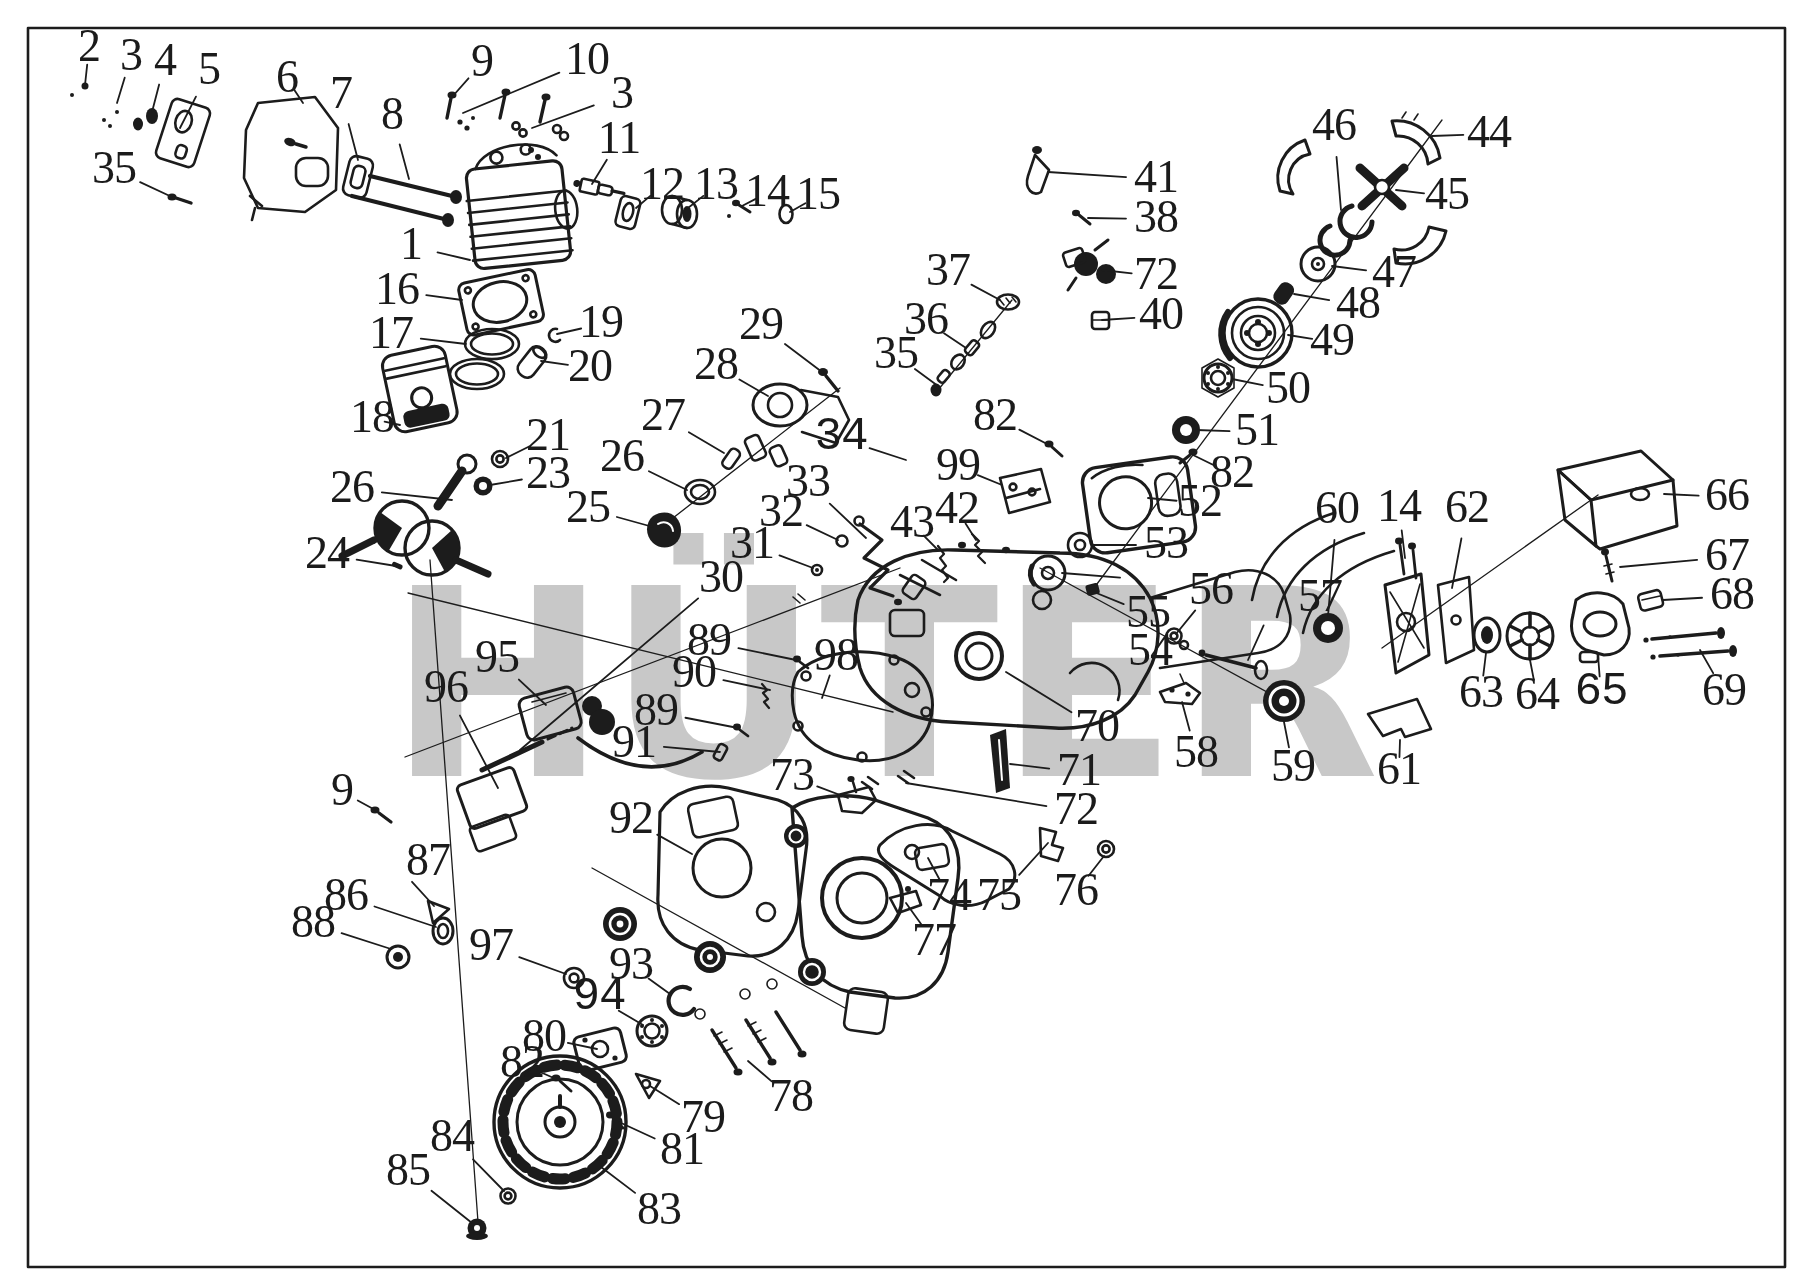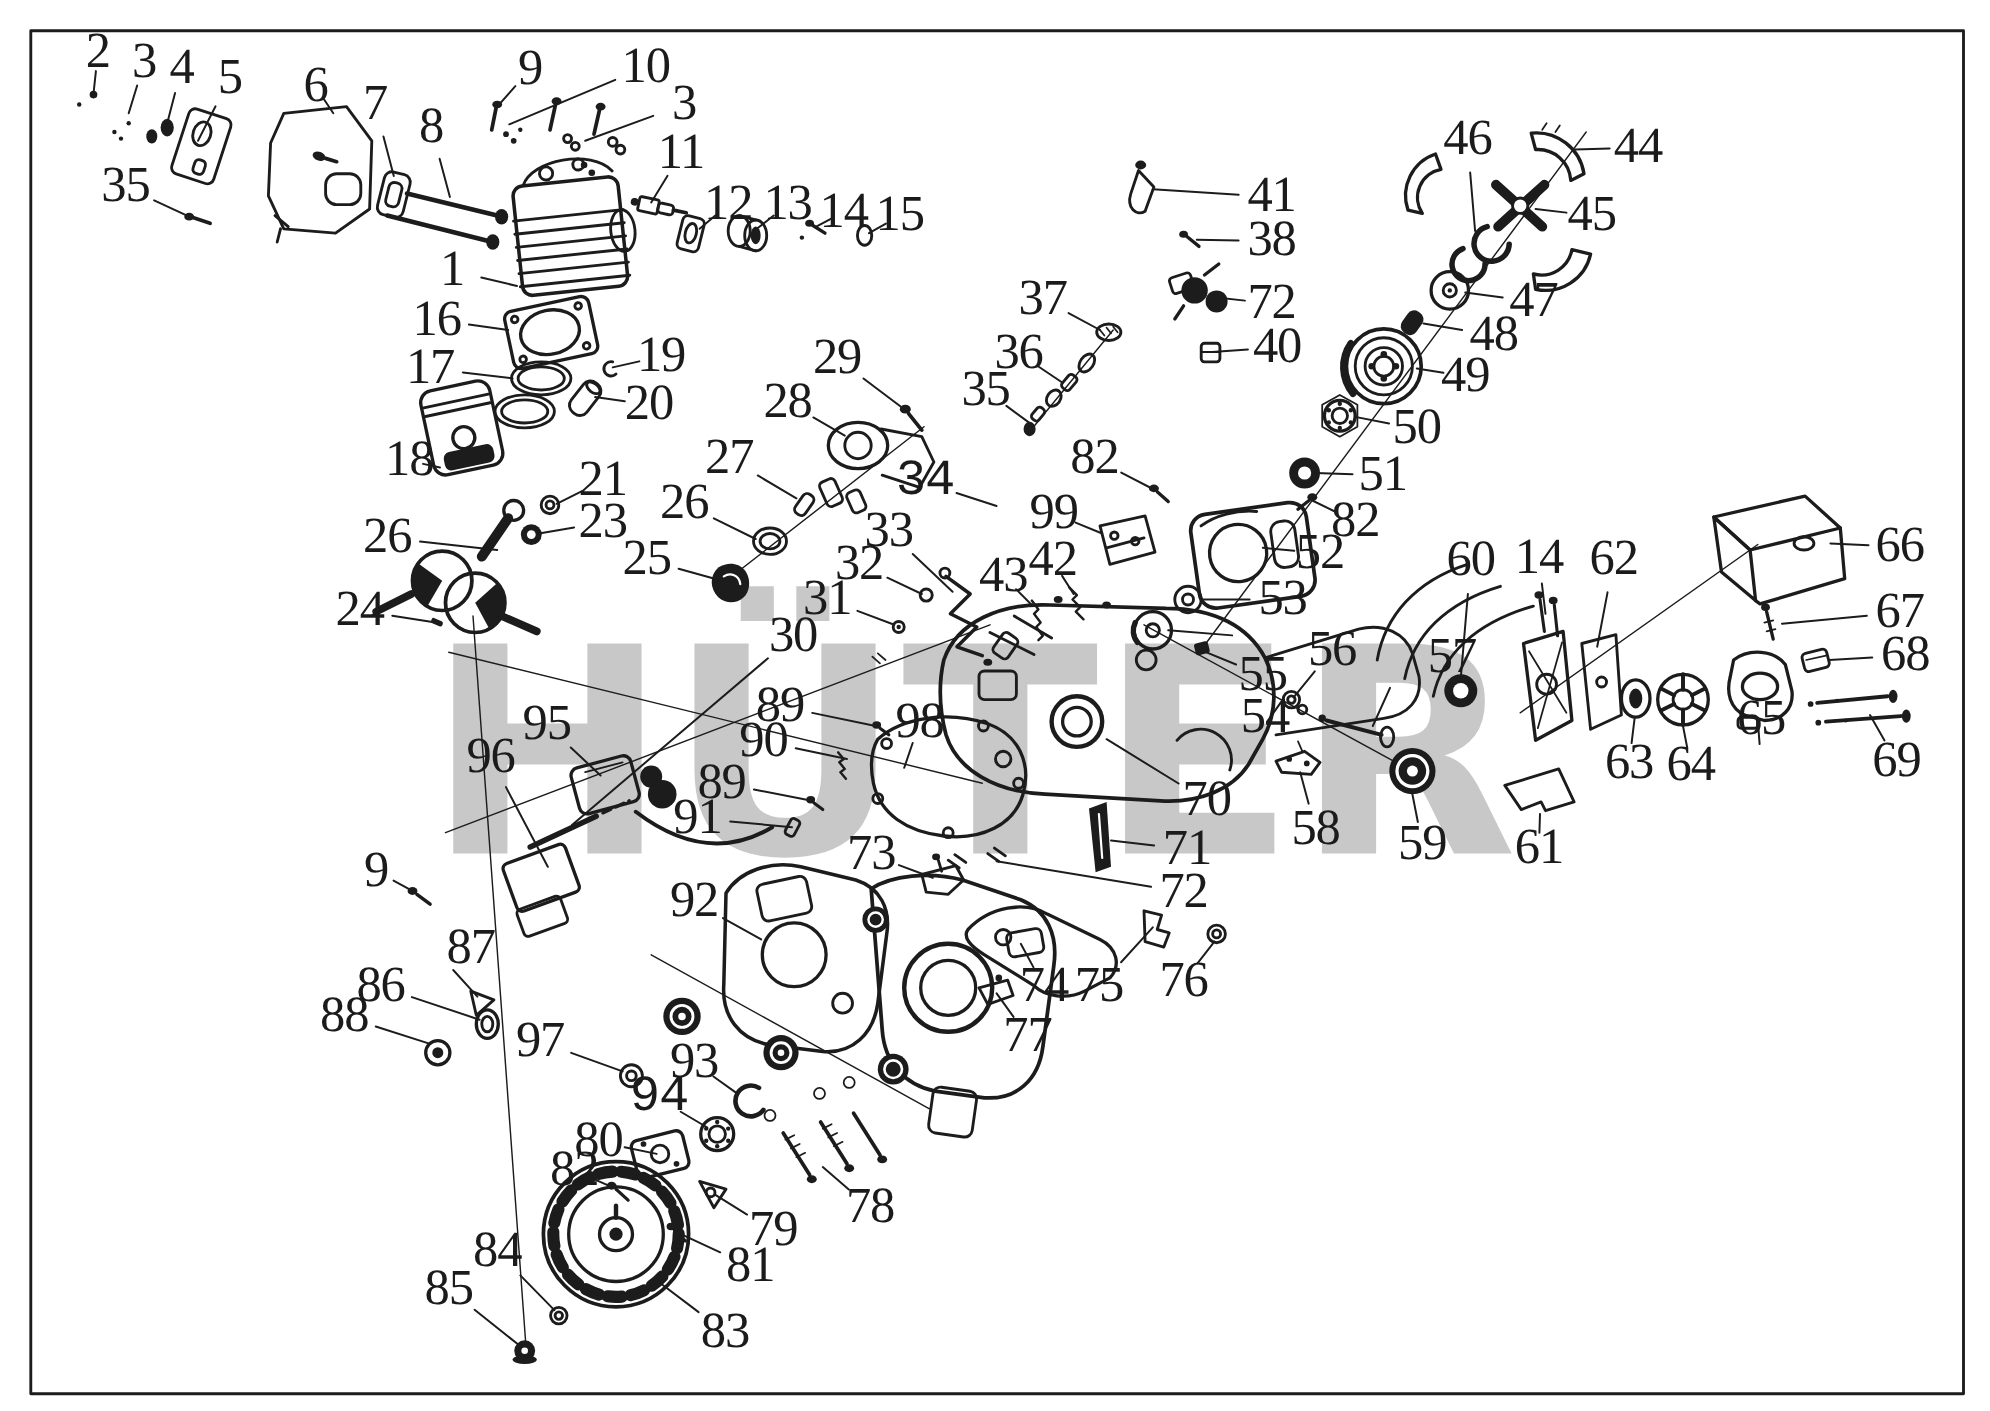--- a/index.html
+++ b/index.html
@@ -794,21 +794,21 @@
       <div class="part-num" style="left: 1276px; top: 598px; margin-left: 44px;">57</div>
       <div class="part-num" style="left: 1337px; top: 510px;">60</div>
       <div class="part-num" style="left: 1399px; top: 508px;">14</div>
       <div class="part-num" style="left: 1467px; top: 509px;">62</div>
       <div class="part-num" style="left: 1727px; top: 497px;">66</div>
       <div class="part-num" style="left: 1727px; top: 557px;">67</div>
       <div class="part-num" style="left: 1732px; top: 596px;">68</div>
       <div class="part-num" style="left: 1724px; top: 692px;">69</div>
       <div class="part-num" style="left: 1481px; top: 694px;">63</div>
       <div class="part-num" style="left: 1537px; top: 696px;">64</div>
-      <div class="part-num" style="left: 1601px; top: 654px;">65</div>
+      <div class="part-num" style="left: 1601px; top: 694px; font-family: Liberation Mono, monospace;">65</div>
       <div class="part-num" style="left: 1399px; top: 771px;">61</div>
       <div class="part-num" style="left: 1196px; top: 754px;">58</div>
       <div class="part-num" style="left: 1293px; top: 768px;">59</div>
       <div class="part-num" style="left: 1097px; top: 728px;">70</div>
       <div class="part-num" style="left: 1079px; top: 772px;">71</div>
       <div class="part-num" style="left: 1076px; top: 811px;">72</div>
       <div class="part-num" style="left: 836px; top: 657px;">98</div>
       <div class="part-num" style="left: 709px; top: 642px;">89</div>
       <div class="part-num" style="left: 694px; top: 674px;">90</div>
       <div class="part-num" style="left: 656px; top: 712px;">89</div>

